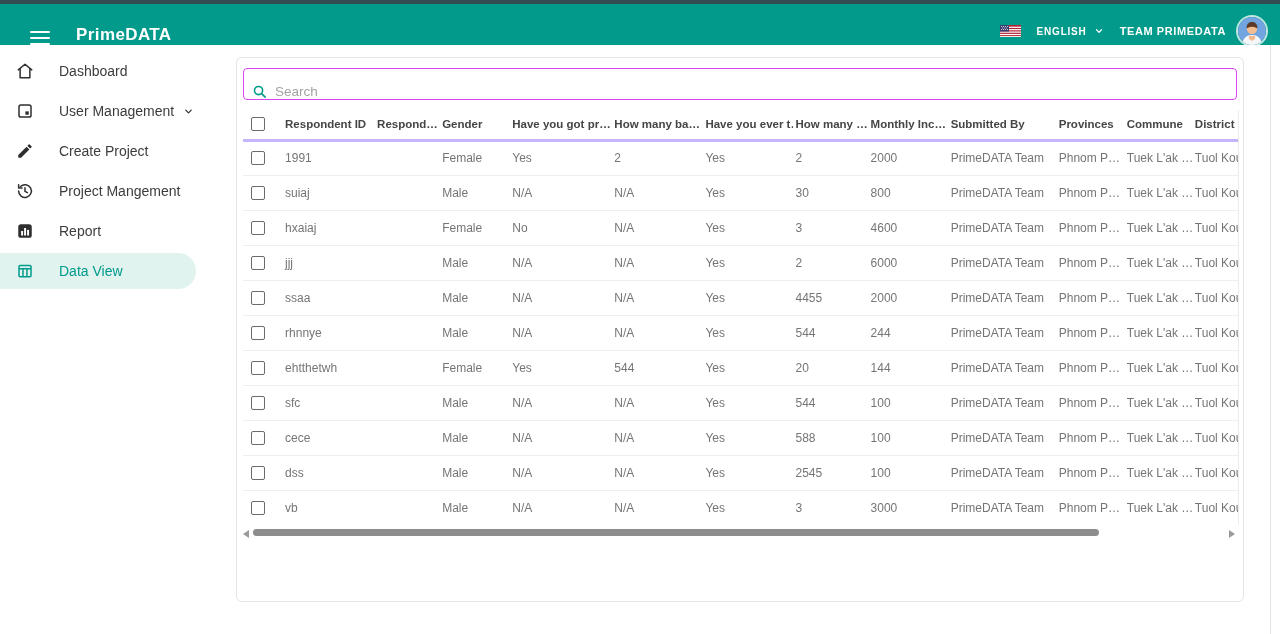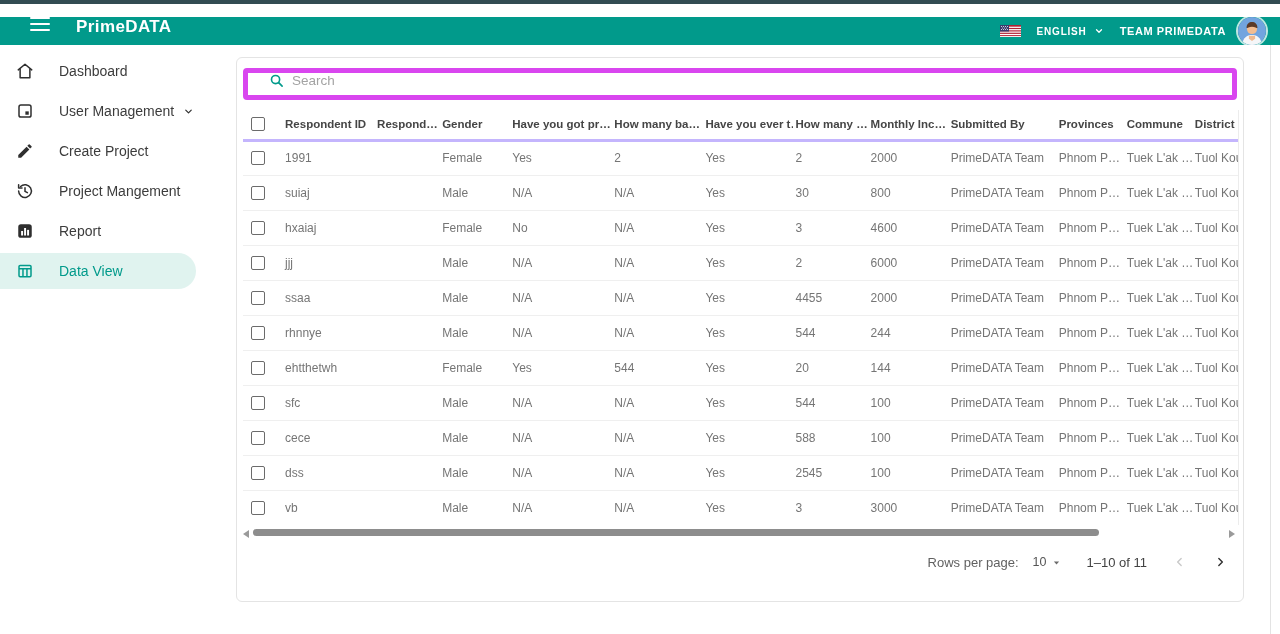--- a/index.html
+++ b/index.html
@@ -5,22 +5,22 @@
   * { margin:0; padding:0; box-sizing:border-box; }
   html,body { width:1280px; height:634px; overflow:hidden; }
   body {
     font-family:"Liberation Sans", "DejaVu Sans", sans-serif;
     background:#ffffff; color:#3f3f3f; position:relative;
     --accent:#019a8b; --topstrip:#324c52; --active-bg:#e0f3ef; --thumb:#8d8d8d;
   }
   
   .top-strip { position:absolute; left:0; top:0; width:1280px; height:4px; background:var(--topstrip); }
   .appbar {
-    position:absolute; left:0; top:17px; width:1280px; height:41px;
-    background:var(--accent); display:flex; align-items:flex-start; color:#fff;
+    position:absolute; left:0; top:4px; width:1280px; height:41px;
+    background:var(--accent); display:flex; align-items:flex-end; color:#fff;
   }
   .hamburger { margin-left:30px; width:20px; height:14px; display:flex; flex-direction:column; justify-content:space-between; cursor:pointer; }
   .hamburger span { display:block; height:2px; background:#fff; border-radius:1px; }
   .app-title { margin-left:26px; font-size:17px; font-weight:bold; letter-spacing:.4px; }
   .appbar-right { margin-left:auto; display:flex; align-items:center; margin-right:14px; }
   .lang-btn { display:flex; align-items:center; cursor:pointer; }
   .flag { width:21px; height:12px; display:block; }
   .lang-label { font-size:10px; font-weight:bold; letter-spacing:.8px; margin-left:16px; }
   .lang-chev { margin-left:7px; display:flex; }
   .team-label { font-size:11px; font-weight:bold; letter-spacing:.6px; margin-left:16px; }
@@ -42,22 +42,22 @@
   
   .main-area { position:absolute; left:230px; top:45px; width:1050px; height:589px; background:#fff; }
   .page-vline { position:absolute; left:1040px; top:0; width:1px; height:589px; background:#e3e3e3; }
   .card {
     position:absolute; left:6px; top:12px; width:1008px; height:545px;
     background:#fff; border:1px solid #e4e4e4; border-radius:6px;
     padding:10px 6px 0 6px; display:flex; flex-direction:column;
   }
   .card h2 { font-size:13.5px; font-weight:bold; color:#2b2b2b; margin:4px 0 12px 2px; letter-spacing:.2px; }
   .searchbox {
-    height:32px; border:5px solid #d946ef; border-radius:4px;
-    display:flex; align-items:flex-start; padding:0 21px; margin-bottom:10px;
+    height:32px; border:1px solid #d946ef; border-radius:4px;
+    display:flex; align-items:flex-end; padding:0 8px; margin-bottom:10px;
   }
   .searchbox svg { flex:none; }
   .searchbox input {
     border:none; outline:none; flex:1; margin-left:8px; font-size:13.5px;
     font-family:"Liberation Sans", sans-serif; color:#555; background:transparent;
   }
   .searchbox input::placeholder { color:#a3a3a3; }
   
   .table-wrap { width:996px; overflow:hidden; border-right:1px solid #ececec; }
   table { border-collapse:collapse; table-layout:fixed; width:1010px; }
@@ -448,34 +448,14 @@
           </tbody>
         </table>
     </div>
 
     <div class="hscroll">
       <div class="hs-left"></div>
       <div class="hs-thumb"></div>
       <div class="hs-right"></div>
     </div>
 
-    <div class="pagination">
-      <span>Rows per page:</span>
-      <span class="rpp-select">
-        <span class="v">10</span>
-        <svg width="9" height="9" viewBox="0 0 24 24" fill="#6b6b6b">
-            <path d="M5 9l7 8 7-8z"></path>
-          </svg>
-      </span>
-      <span class="range">1–10 of 11</span>
-      <span class="pg-btn disabled" aria-disabled="true">
-        <svg width="14" height="14" viewBox="0 0 24 24" fill="none" stroke="#c9c9c9" stroke-width="2.4" stroke-linecap="round" stroke-linejoin="round">
-            <polyline points="14 6 8 12 14 18"></polyline>
-          </svg>
-      </span>
-      <span class="pg-btn">
-        <svg width="14" height="14" viewBox="0 0 24 24" fill="none" stroke="#2f2f2f" stroke-width="2.4" stroke-linecap="round" stroke-linejoin="round">
-            <polyline points="10 6 16 12 10 18"></polyline>
-          </svg>
-      </span>
-    </div>
   </section>
 </main>
 
 </body></html>

